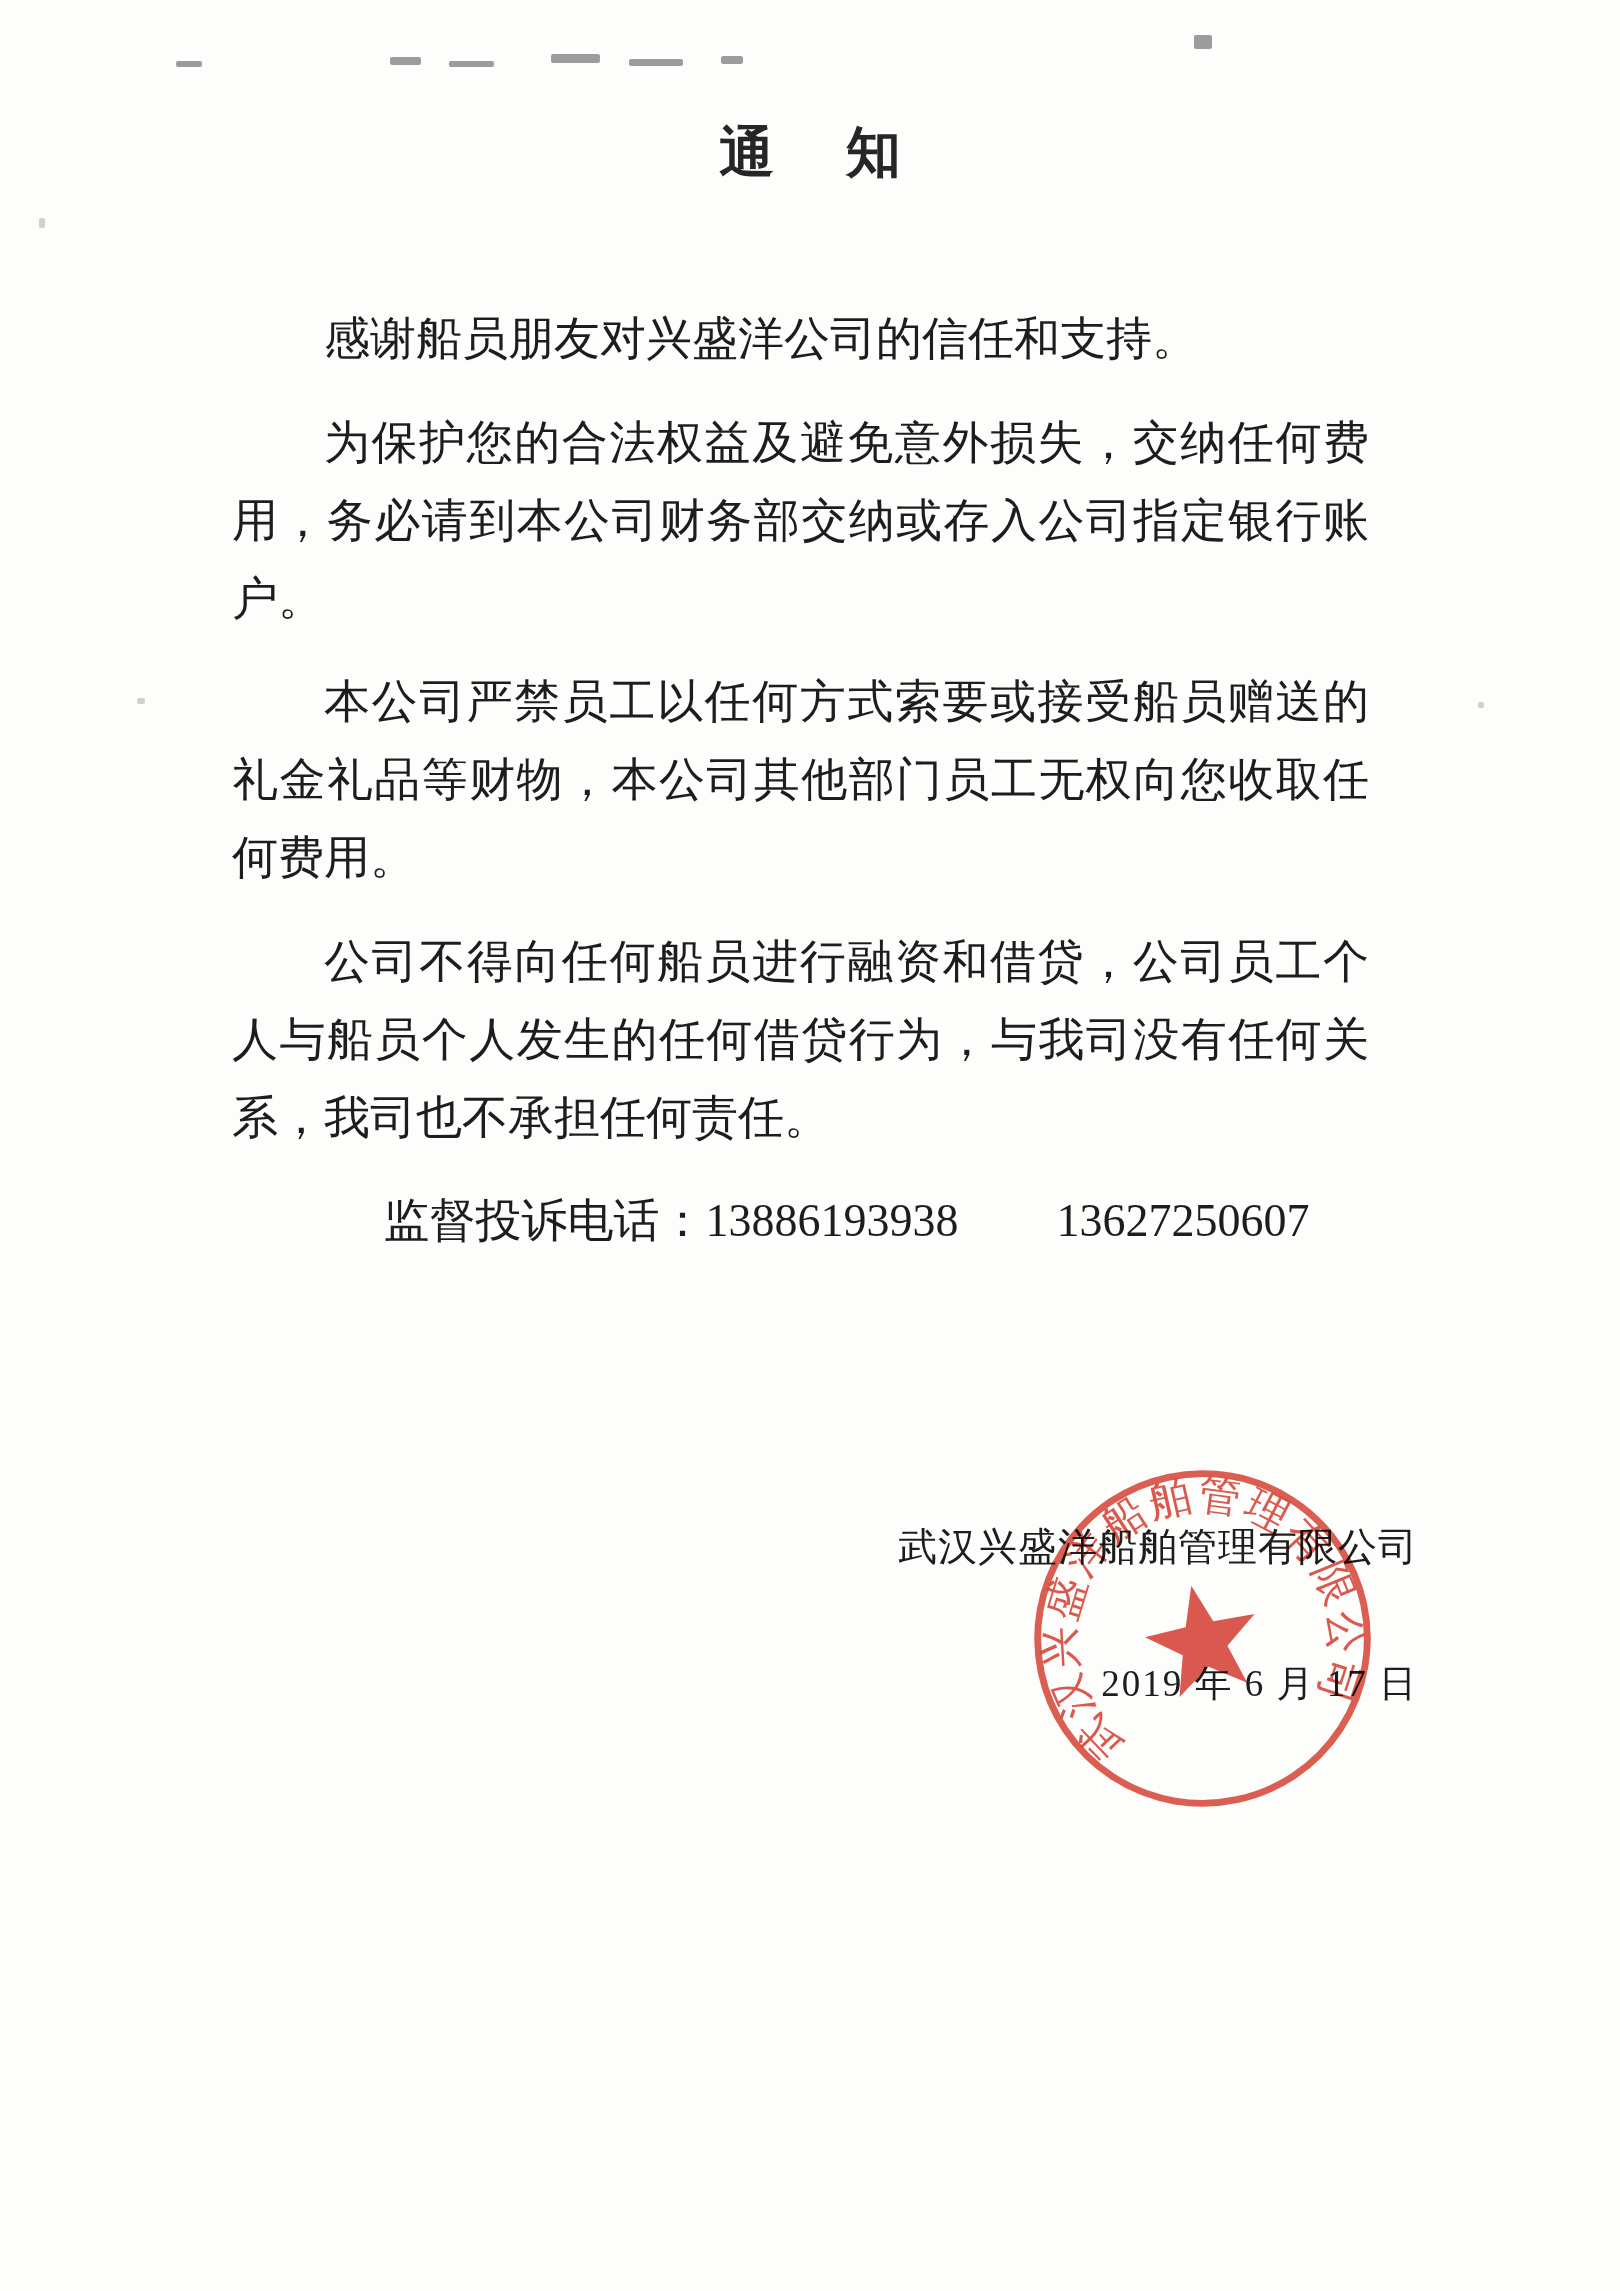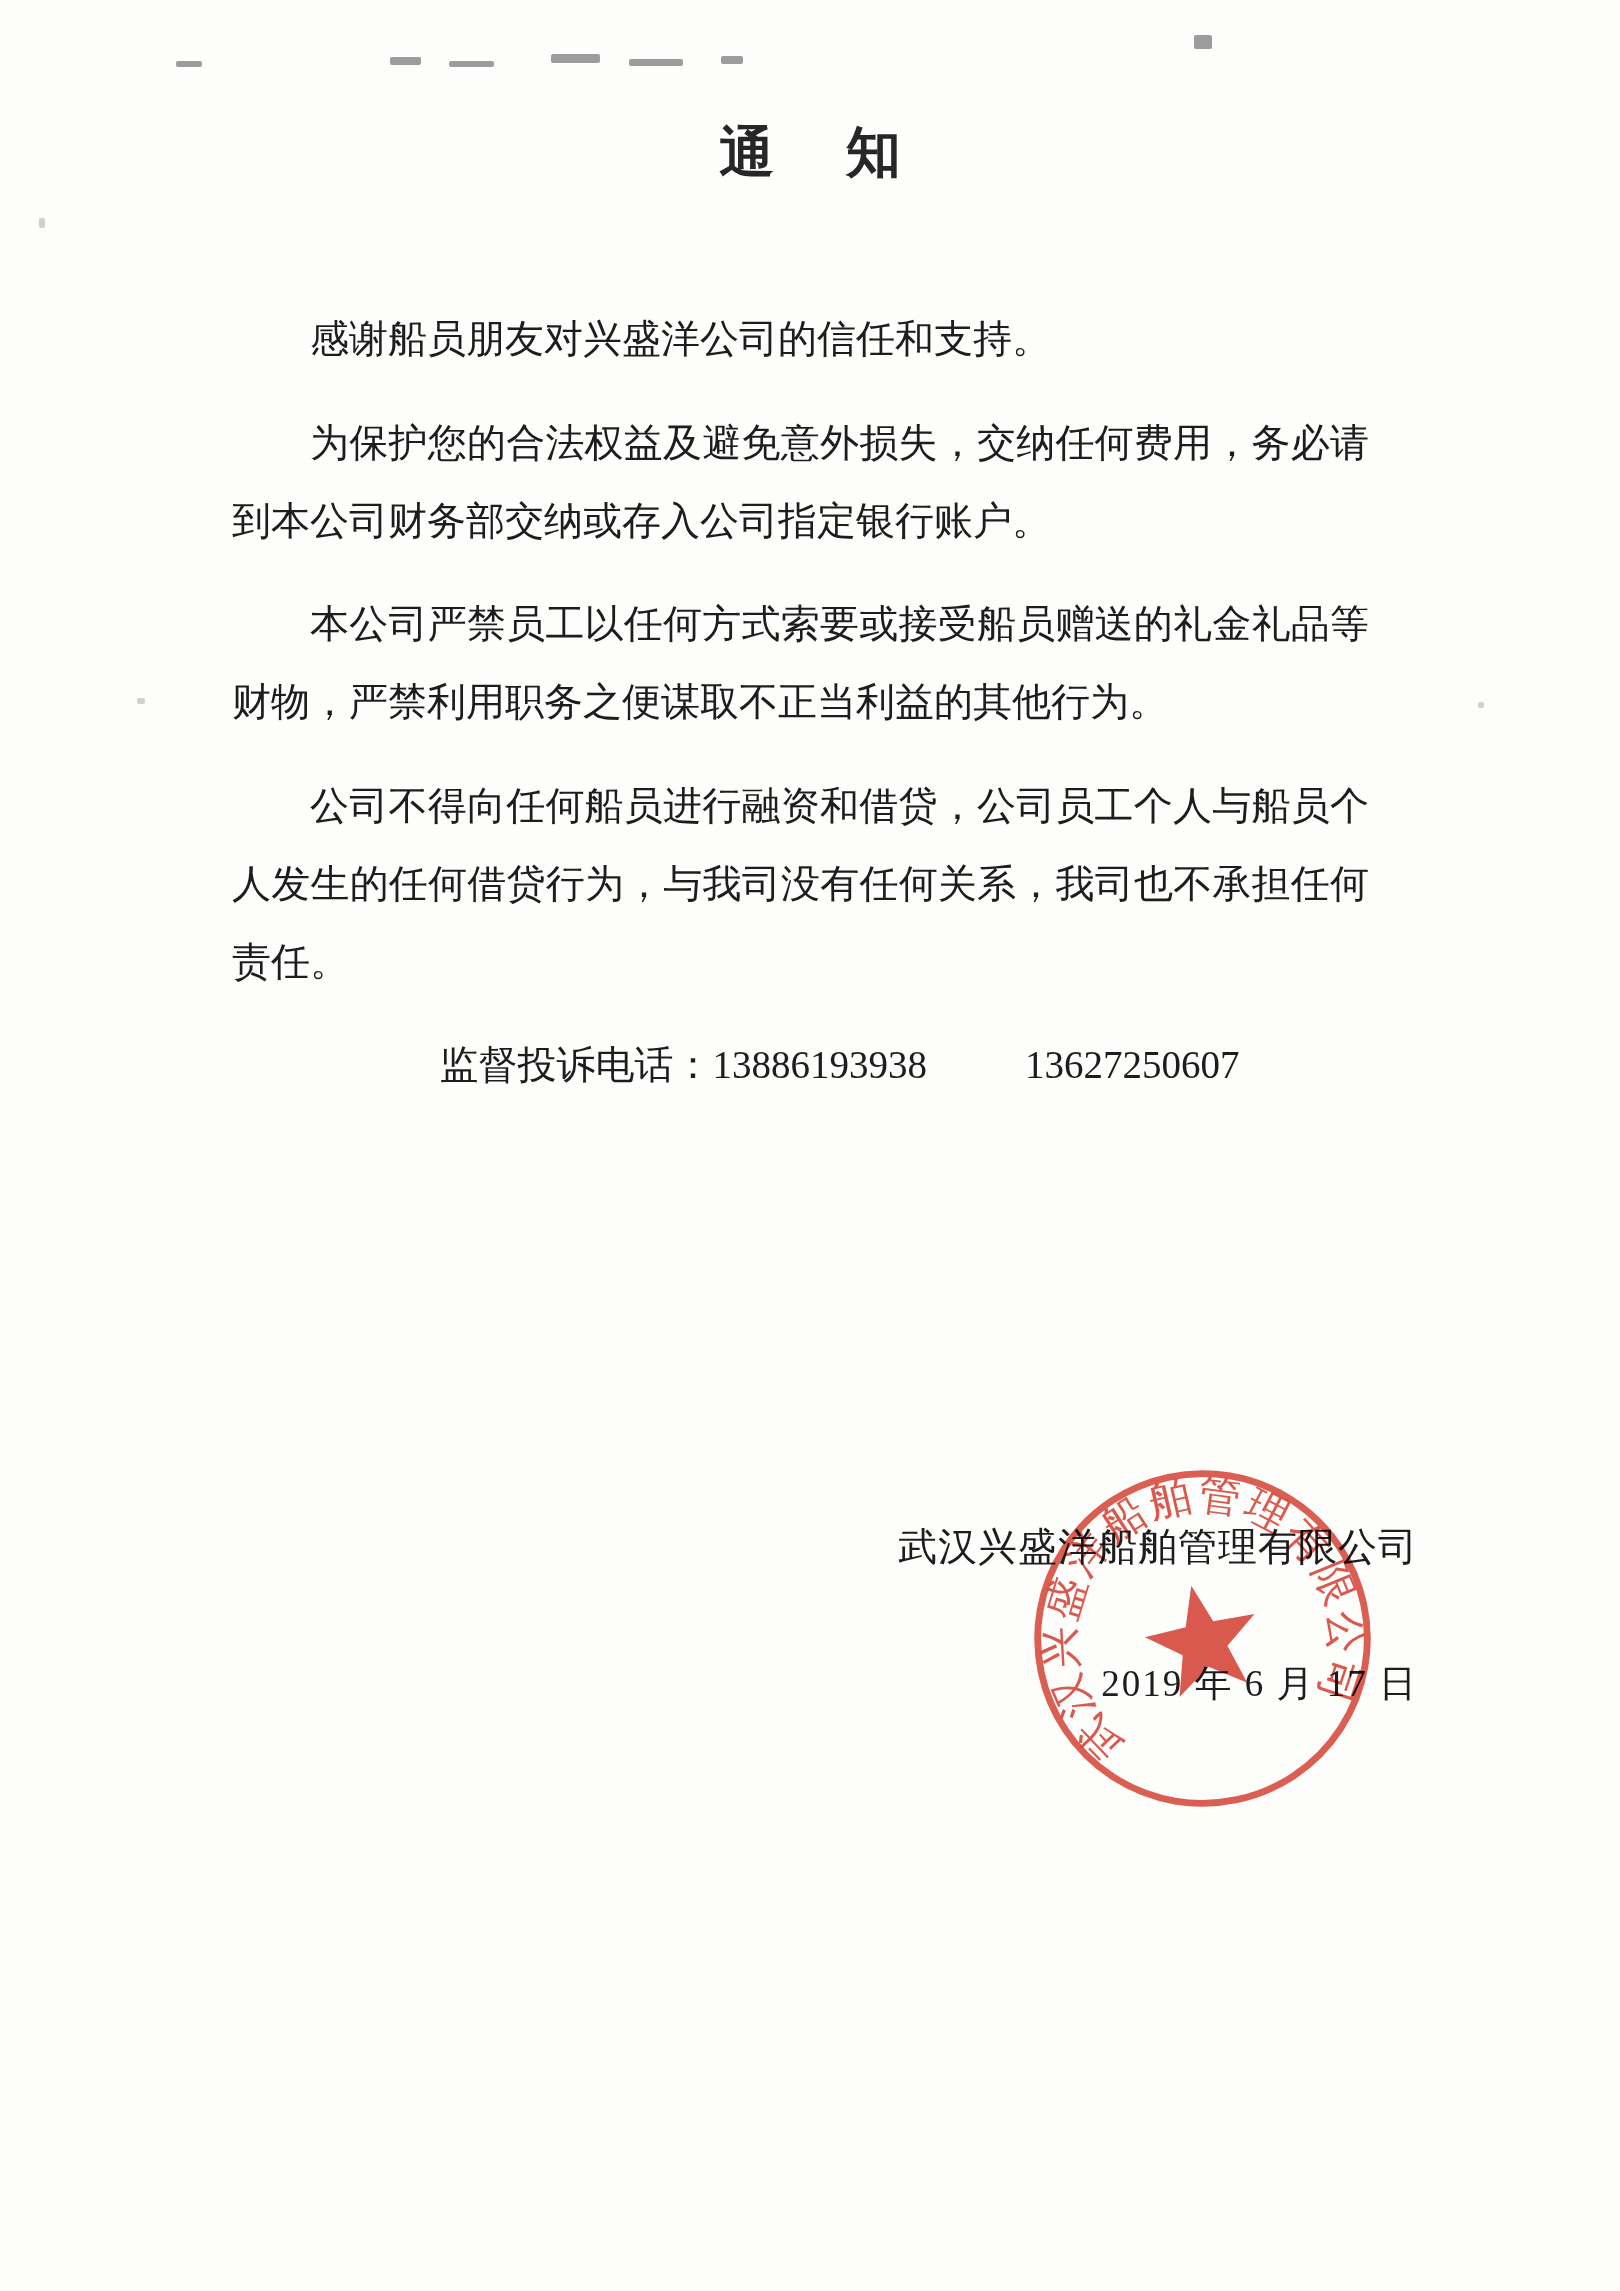--- a/index.html
+++ b/index.html
@@ -18,21 +18,21 @@
     text-align:center;
     font-size:55px;
     font-weight:bold;
     letter-spacing:29px;
     text-indent:29px;
     color:#262626;
   }
   .body {
     position:absolute;
     top:300px; left:232px; width:1137px;
-    font-size:39px;
+    font-size:46px;
     line-height:78px;
     text-align:justify;
   }
   .body p {
     margin:0 0 25.5px 0;
     text-indent:2em;
     word-break:break-all;
     line-break:anywhere;
   }
   .body p.contact-line { text-align:center; }
@@ -61,21 +61,21 @@
 </head>
 <body>
 
 <div class="page">
 
   <div class="title">通 知</div>
 
   <div class="body">
     <p>感谢船员朋友对兴盛洋公司的信任和支持。</p>
     <p>为保护您的合法权益及避免意外损失，交纳任何费用，务必请到本公司财务部交纳或存入公司指定银行账户。</p>
-    <p>本公司严禁员工以任何方式索要或接受船员赠送的礼金礼品等财物，严禁利用职务之便谋取不正当利益的其他行为。</p>
+    <p>本公司严禁员工以任何方式索要或接受船员赠送的礼金礼品等财物，本公司其他部门员工无权向您收取任何费用。</p>
     <p>公司不得向任何船员进行融资和借贷，公司员工个人与船员个人发生的任何借贷行为，与我司没有任何关系，我司也不承担任何责任。</p>
     <p class="contact-line">
       <span>监督投诉电话：</span><span>13886193938</span><span class="phone-gap"></span><span>13627250607</span>
     </p>
   </div>
 
   <div class="signature">
     <div class="company">武汉兴盛洋船舶管理有限公司</div>
     <div class="date">2019 年 6 月 17 日</div>
   </div>

